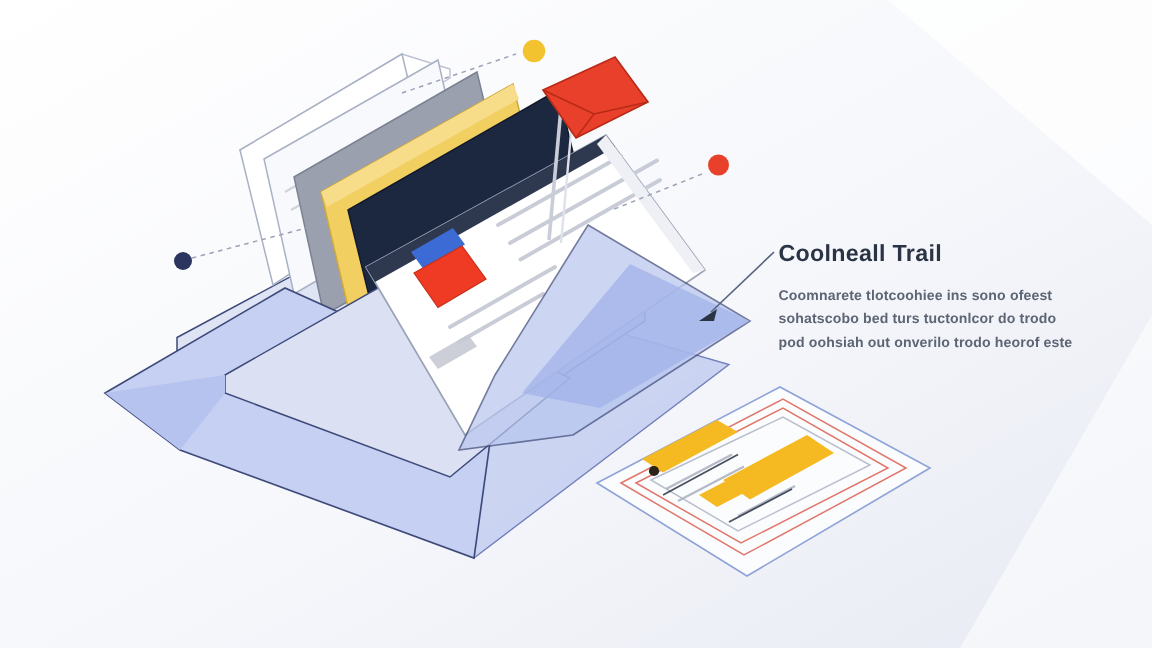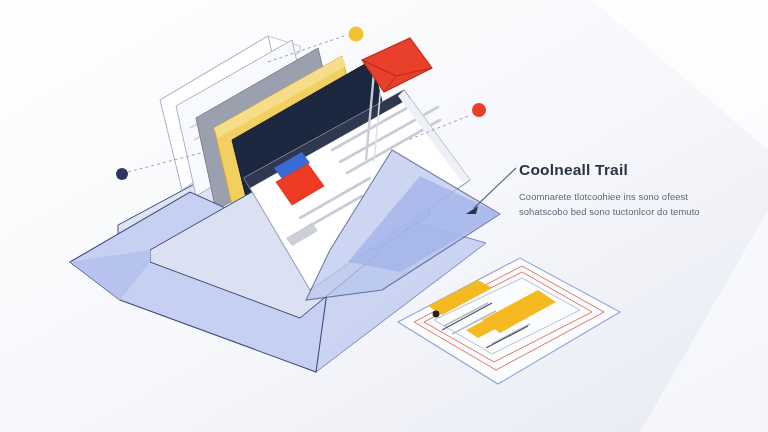--- a/index.html
+++ b/index.html
@@ -26,20 +26,21 @@
     color:#2b3444;line-height:1.1;
     filter:blur(.25px);
   }
   .callout p{
     margin:0;
     font-size:9.4px;line-height:15.4px;
     color:#5d6575;
     letter-spacing:.1px;
     filter:blur(.45px);
     width:196px;
+    font-weight:bold;
   }
   .callout p span{display:block;white-space:nowrap;overflow:hidden;}
 </style>
 </head>
 <body>
 
 <div id="scene">
 
   <svg class="wedge" width="768" height="432" viewBox="0 0 768 432">
     <defs>
@@ -166,17 +167,18 @@
     <g>
       <line x1="516" y1="168" x2="474" y2="208" stroke="#5a6480" stroke-width="1.1"></line>
       <path d="M466 214 L478 206 L476 214 Z" fill="#2b3444"></path>
     </g>
   </svg>
 
   <div class="callout">
     <h2>Coolneall Trail</h2>
     <p>
       <span>Coomnarete tlotcoohiee ins sono ofeest</span>
-      <span>sohatscobo bed sono tuctonlcor do temuto</span>
+      <span>sohatscobo bed turs tuctonlcor do trodo</span>
+      <span>pod oohsiah out onverilo trodo heorof este</span>
     </p>
   </div>
 
 </div>
 
 </body></html>

